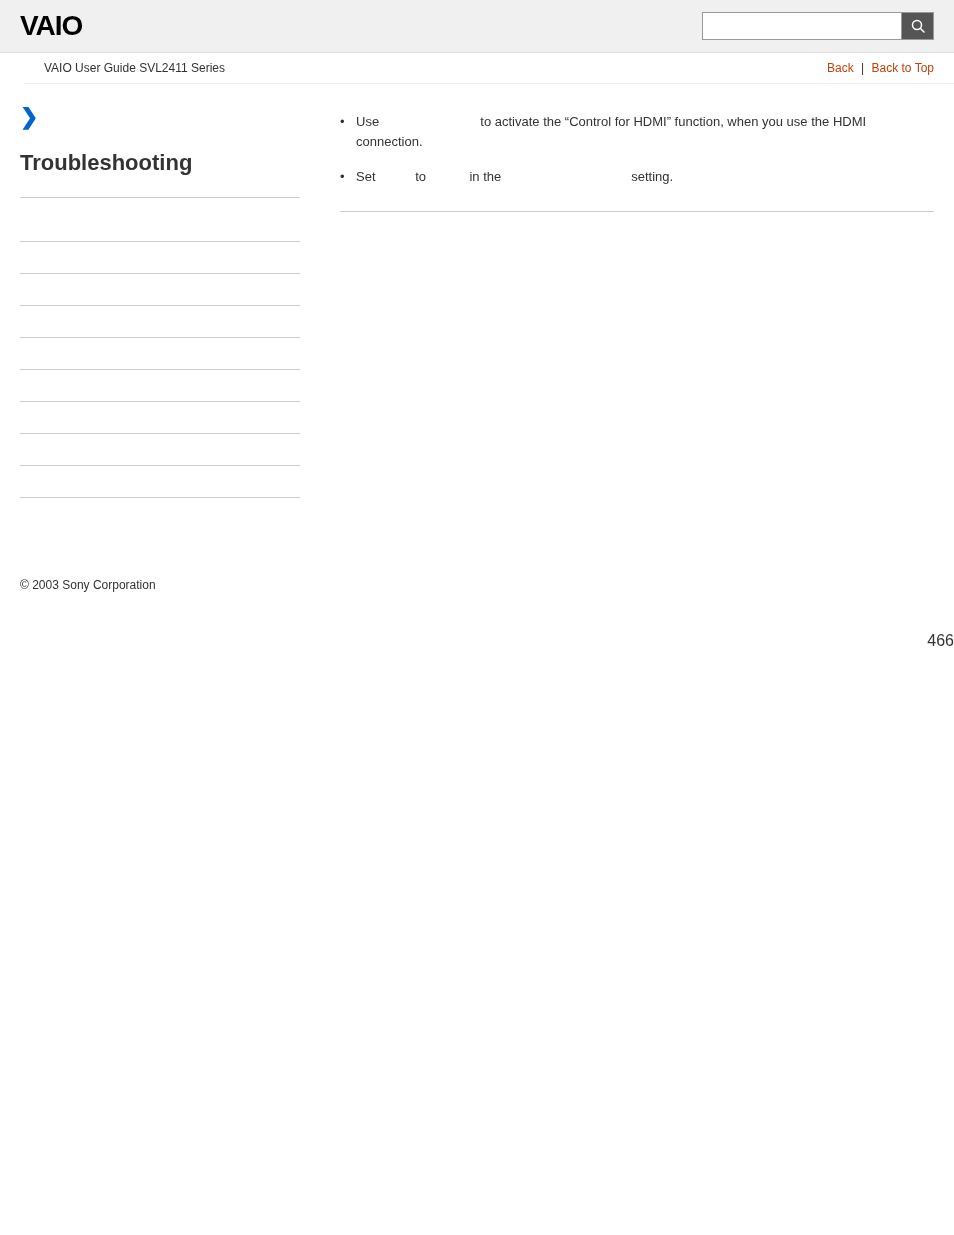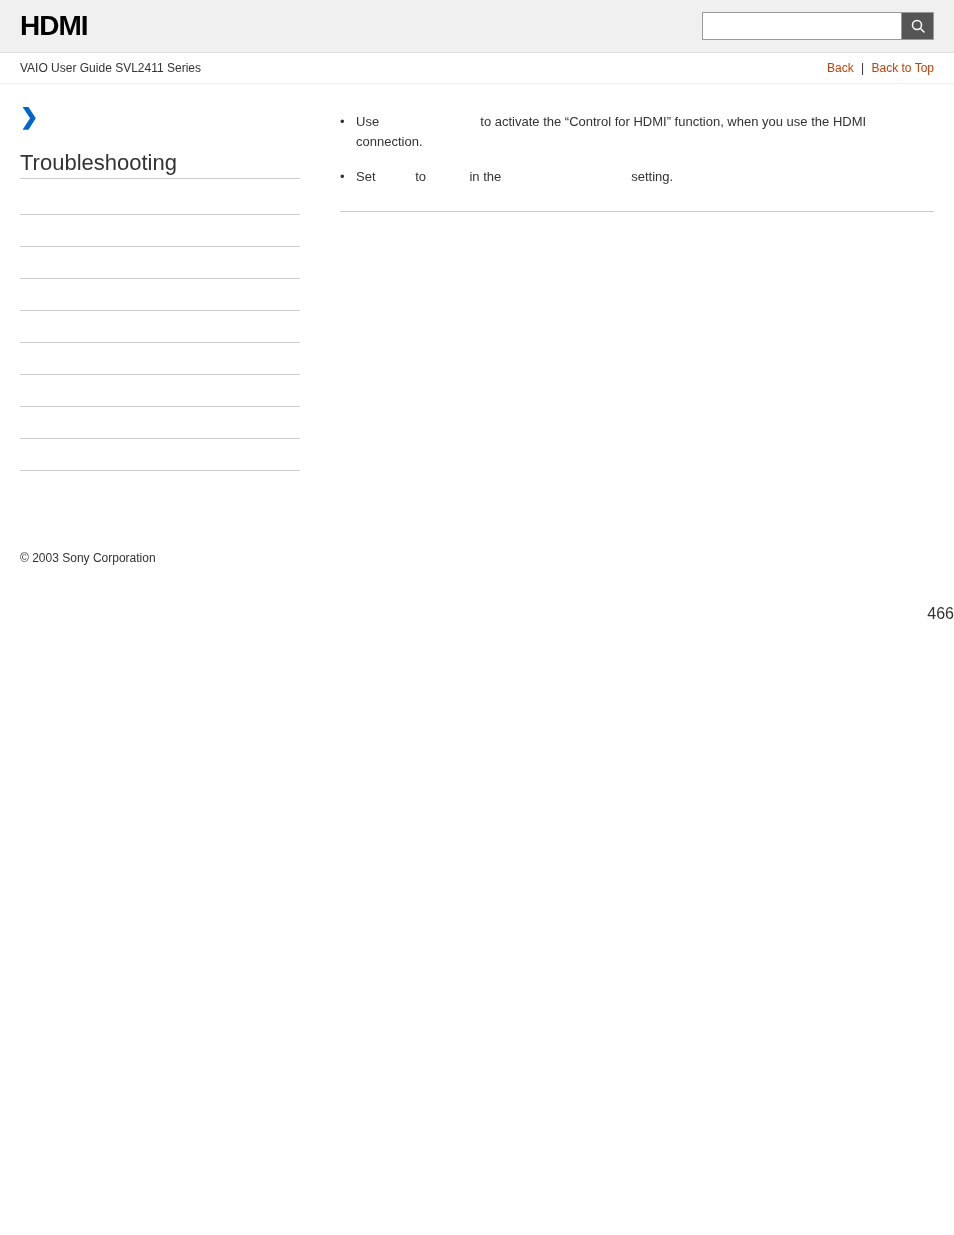--- a/index.html
+++ b/index.html
@@ -63,20 +63,21 @@
       font-size: 14px;
     }
 
     
     .nav-bar {
       padding: 8px 20px;
       display: flex;
       justify-content: space-between;
       align-items: center;
       border-bottom: 1px solid #eee;
+      margin-left: 24px;
     }
 
     .nav-title {
       font-size: 12px;
       color: #333;
     }
 
     .nav-links {
       font-size: 12px;
     }
@@ -107,24 +108,24 @@
     .breadcrumb-arrow {
       color: #0066cc;
       font-size: 22px;
       font-weight: bold;
       margin-bottom: 20px;
       display: block;
     }
 
     .sidebar-title {
       font-size: 22px;
-      font-weight: normal;
-      color: #333;
-      margin-bottom: 4px;
-      padding-bottom: 2px;
+      font-weight: bold;
+      color: #333;
+      margin-bottom: 12px;
+      padding-bottom: 21px;
       border-bottom: 1px solid #ccc;
     }
 
     .sidebar-links {
       list-style: none;
     }
 
     .sidebar-links li {
       border-bottom: 1px solid #ccc;
       padding: 8px 0;
@@ -180,21 +181,21 @@
       text-align: right;
       font-size: 16px;
       color: #333;
       padding: 20px 0;
     }
   </style>
 </head>
 <body>
 
 <div class="header">
-  <div class="sony-logo">HDMI</div>
+  <div class="sony-logo">VAIO</div>
   <div class="search-area">
     <input class="search-input" type="text" style="">
     <button class="search-button">
       <svg width="14" height="14" viewBox="0 0 14 14" fill="none" xmlns="http://www.w3.org/2000/svg">
         <circle cx="6" cy="6" r="4.5" stroke="white" stroke-width="1.5"></circle>
         <line x1="9.5" y1="9.5" x2="13" y2="13" stroke="white" stroke-width="1.5" stroke-linecap="round"></line>
       </svg>
     </button>
   </div>
 </div>

